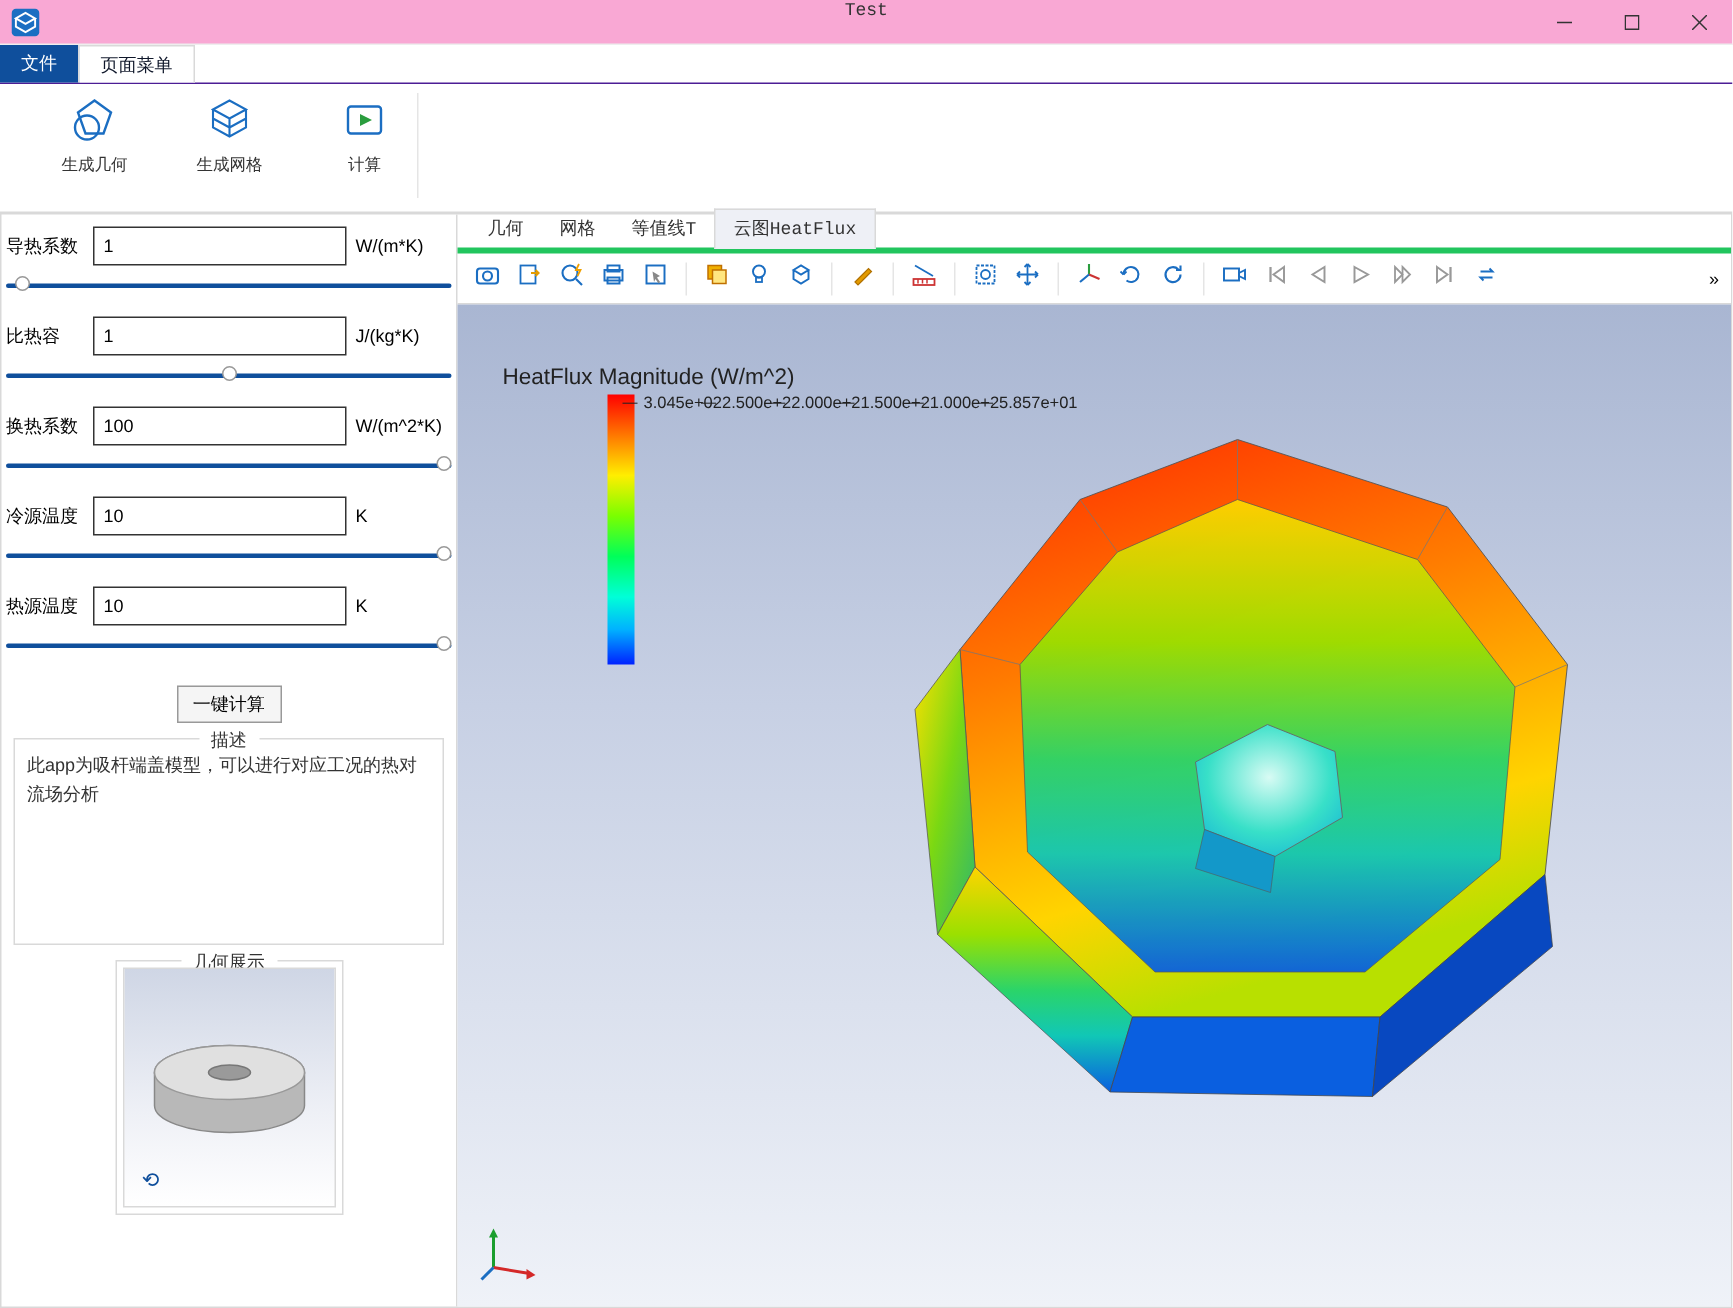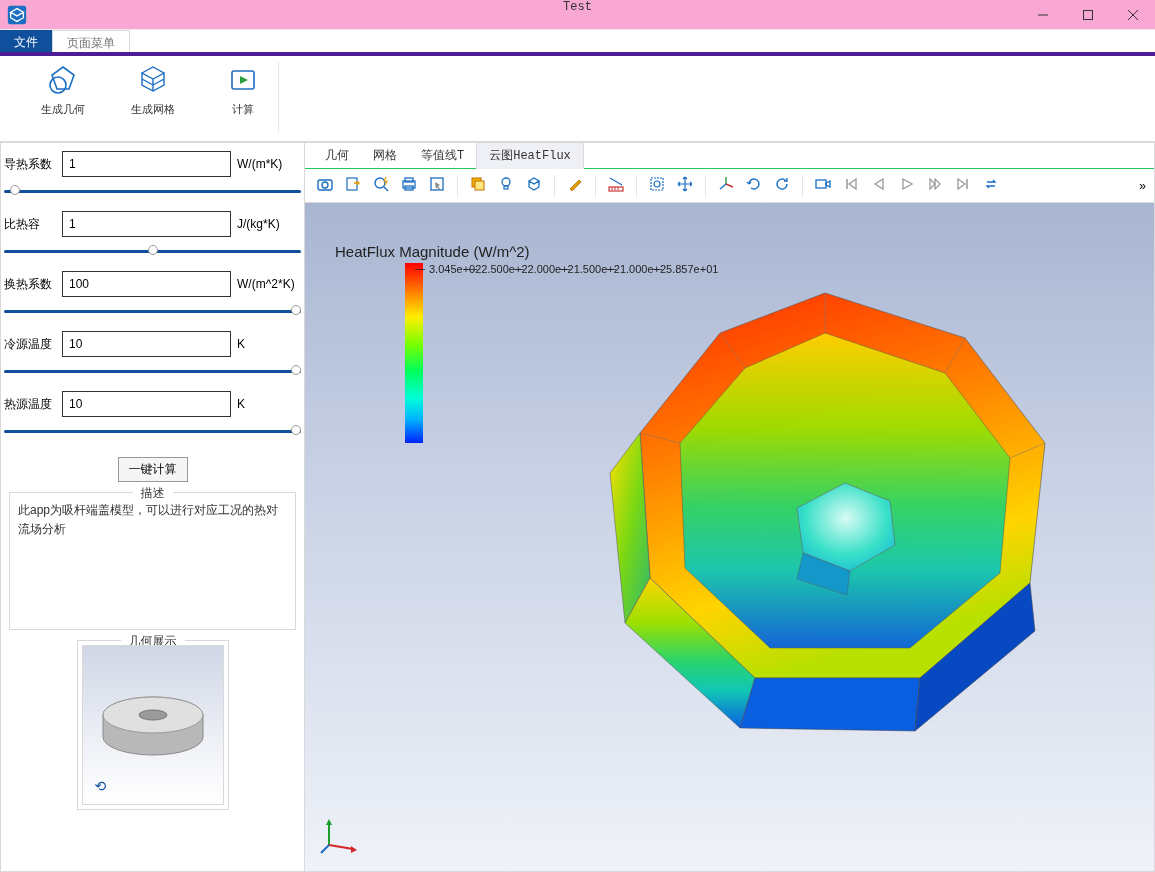--- a/index.html
+++ b/index.html
@@ -4,24 +4,24 @@
 <style>
 * { box-sizing: border-box; margin: 0; padding: 0; font-family: "Microsoft YaHei", Tahoma, sans-serif; }
 html, body { width: 1155px; height: 872px; background: #fff; overflow: hidden; }
 
 .titlebar { height: 30px; background: #f9a8d4; display: flex; align-items: flex-start; position: relative; border-bottom: 1px solid #eee; }
 .titlebar .icon { width: 22px; height: 22px; margin: 4px 6px; }
 .titlebar .title { position: absolute; left: 50%; transform: translateX(-50%); font-size: 12px; color: #333; font-family: "Courier New", monospace; }
 .titlebar .winbtns { position: absolute; right: 0; top: 0; display: flex; }
 .titlebar .winbtn { width: 45px; height: 30px; display: flex; align-items: center; justify-content: center; font-size: 12px; color: #333; cursor: pointer; }
 
-.menubar { height: 26px; display: flex; background:#fff; border-bottom:4px solid #4c1d95;text-align:right; }
+.menubar { height: 26px; display: flex; background:#fff; border-bottom:1px solid #4c1d95;text-align:right; }
 .menubar .tab { padding: 4px 14px; font-size: 12px; border-right: 1px solid #d9d9d9; cursor:pointer; }
 .menubar .tab.active { background: #0f4f9c; color: #fff; }
-.menubar .tab.inactive { background: #fff; color:#737373; border-top:1px solid #d9d9d9;}
+.menubar .tab.inactive { background: #fff; color:#0f172a; border-top:1px solid #d9d9d9;}
 
 .ribbon { height: 86px; background:#fff; border-bottom:1px solid #d9d9d9; display:flex; align-items:flex-start; padding:6px 0 0 0; }
 .ribbon .group { display:flex; }
 .ribbon .ritem { width:54px; display:flex; flex-direction:column; align-items:center; cursor:pointer;margin-left:36px; }
 .ribbon .ritem .ricon { width:36px; height:36px; display:flex; align-items:center; justify-content:center; }
 .ribbon .ritem .rlabel { font-size:11px; color:#333; margin-top:4px; }
 .ribbon .sep { width:1px; background:#e5e5e5; height:70px; margin:0 8px; }
 
 .body { display:flex; height: calc(872px - 30px - 26px - 86px); border:1px solid #d9d9d9; }
 
@@ -39,21 +39,21 @@
 .calc-btn { padding:3px 10px; font-size:12px; background:#f5f5f5; border:1px solid #999; cursor:pointer; }
 
 .fieldset { border:1px solid #d9d9d9; padding:8px; margin-bottom:10px; position:relative; }
 .fieldset .legend { position:absolute; top:-8px; left:50%; transform:translateX(-50%); background:#fff; padding:0 8px; font-size:12px; color:#333; }
 .desc-text { font-size:12px; color:#333; line-height:1.6; min-height:120px; }
 
 .geom-preview { height:160px; background:linear-gradient(to bottom,#cfd6e5 0%, #eef0f6 60%, #fff 100%); border:1px solid #d9d9d9; position:relative; display:flex; align-items:center; justify-content:center;}
 .geom-preview .shape { position:relative; }
 
 .main { flex:1; display:flex; flex-direction:column; }
-.viewtabs { height:26px; display:flex; align-items:flex-end; padding-left:8px; border-bottom:1px solid #22c55e; gap:0; }
+.viewtabs { height:26px; display:flex; align-items:flex-end; padding-left:8px; border-bottom:4px solid #22c55e; gap:0; }
 .viewtabs .vtab { padding:4px 12px; font-size:12px; color:#333; cursor:pointer; font-family:"SimSun","Courier New",monospace; }
 .viewtabs .vtab.active { background:#eef0f6; border:1px solid #d9d9d9; border-bottom:1px solid #eef0f6; position:relative; top:1px; }
 
 .toolbar { height:34px; display:flex; align-items:center; gap:4px; padding:0 8px; border-bottom:1px solid #d9d9d9; position:relative; }
 .toolbar .tbtn { width:24px; height:24px; display:flex; align-items:center; justify-content:center; cursor:pointer; border-radius:2px; }
 .toolbar .tsep { width:1px; height:22px; background:#e5e5e5; margin:0 4px; }
 .toolbar .overflow { position:absolute; right:8px; font-size:12px; cursor:pointer; }
 
 .viewport { flex:1; background:linear-gradient(to bottom,#a9b6d2 0%, #c7d0e4 40%, #eff2f8 100%); position:relative; overflow:hidden; }
 .legend-title { position:absolute; left:30px; top:40px; font-size:15px; color:#222; font-family:"Century Gothic","Trebuchet MS",sans-serif;}

